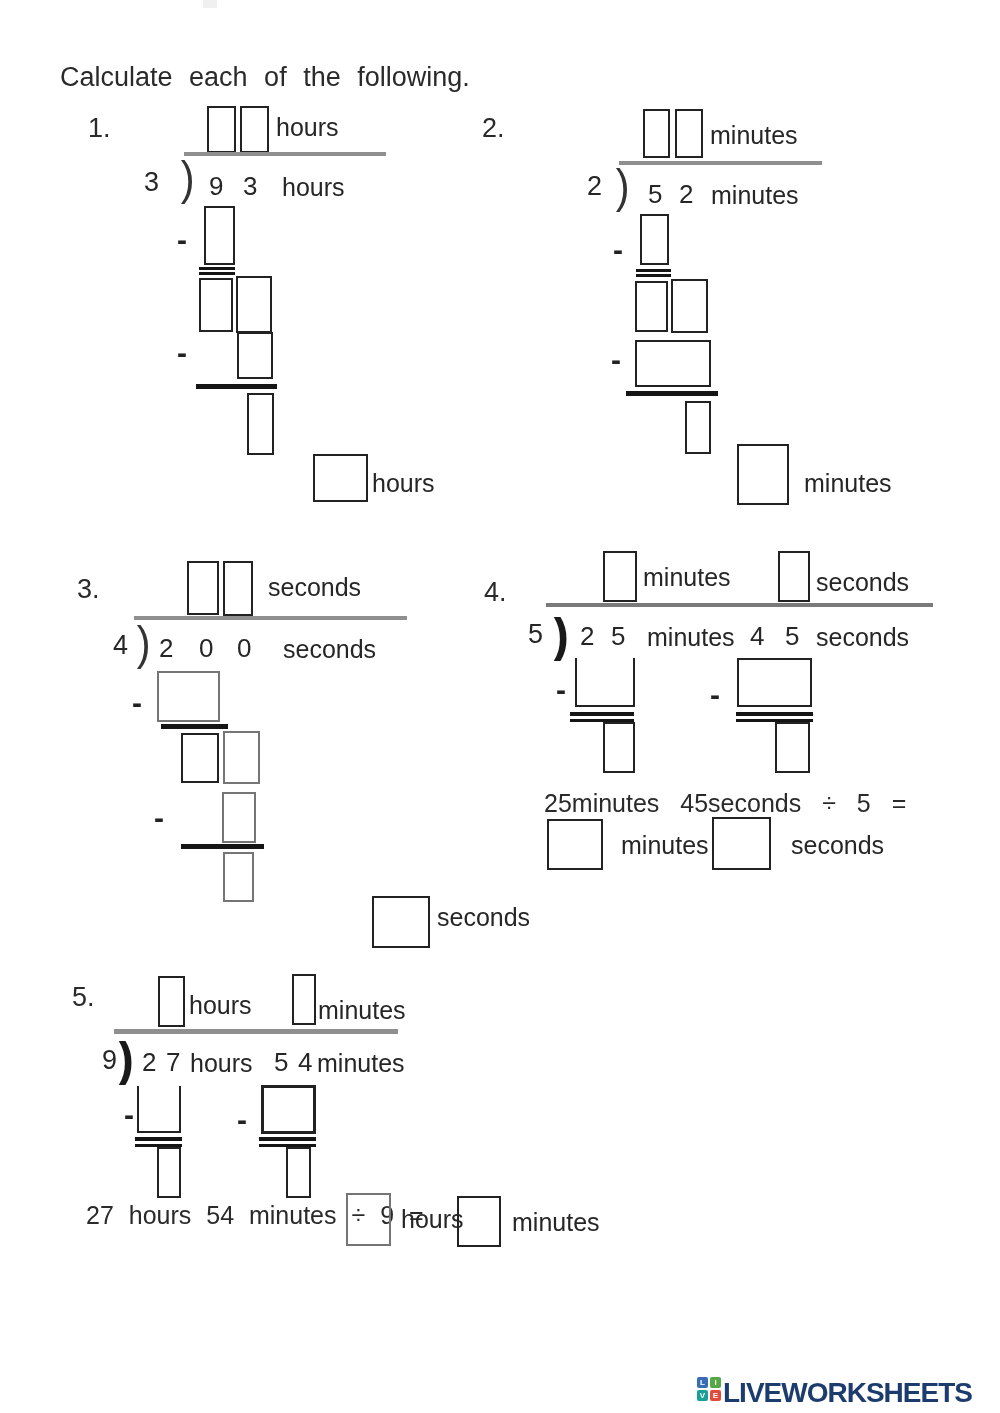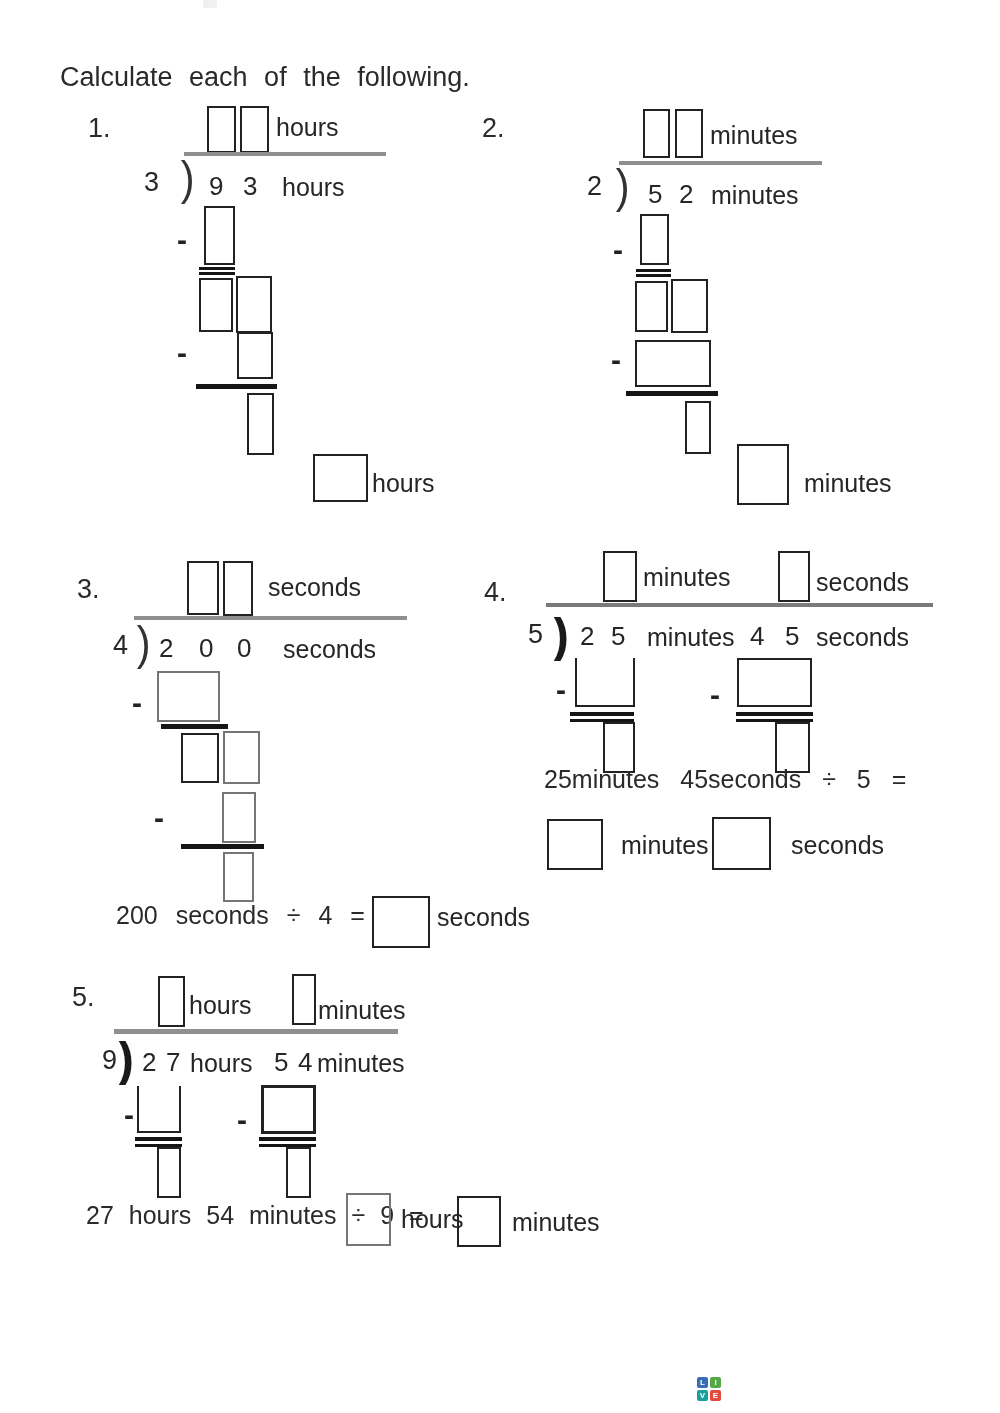--- a/index.html
+++ b/index.html
@@ -102,21 +102,20 @@
     <div class="unit" style="left:283px;top:636px;">seconds</div>
     <div class="minus" style="left:132px;top:695px;">-</div>
     <div class="box gray" style="left:157px;top:671px;width:63px;height:51px;"></div>
     <div class="thick" style="left:161px;top:724px;width:67px;height:5px;"></div>
     <div class="box" style="left:181px;top:733px;width:38px;height:50px;"></div>
     <div class="box gray" style="left:223px;top:731px;width:37px;height:53px;"></div>
     <div class="minus" style="left:154px;top:810px;">-</div>
     <div class="box gray" style="left:222px;top:792px;width:34px;height:51px;"></div>
     <div class="thick" style="left:181px;top:844px;width:83px;height:5px;"></div>
     <div class="box gray" style="left:223px;top:852px;width:31px;height:50px;"></div>
-    <div class="txt" style="left:116px;top:902px;word-spacing:11px;">200 seconds ÷ 4 =</div>
     <div class="box" style="left:372px;top:896px;width:58px;height:52px;"></div>
     <div class="unit" style="left:437px;top:904px;">seconds</div>
   </div>
 
   <div class="section">
     <div class="lbl" style="left:484px;top:578px;">4.</div>
     <div class="box" style="left:603px;top:551px;width:34px;height:51px;"></div>
     <div class="unit" style="left:643px;top:564px;">minutes</div>
     <div class="box" style="left:778px;top:551px;width:32px;height:51px;"></div>
     <div class="unit" style="left:816px;top:569px;">seconds</div>
@@ -132,21 +131,21 @@
     <div class="minus" style="left:556px;top:682px;">-</div>
     <div class="ubox" style="left:575px;top:658px;width:60px;height:49px;"></div>
     <div class="thick" style="left:570px;top:712px;width:64px;height:4px;"></div>
     <div class="thick" style="left:570px;top:719px;width:64px;height:3px;"></div>
     <div class="box" style="left:603px;top:722px;width:32px;height:51px;"></div>
     <div class="minus" style="left:710px;top:687px;">-</div>
     <div class="box" style="left:737px;top:658px;width:75px;height:49px;"></div>
     <div class="thick" style="left:736px;top:712px;width:77px;height:4px;"></div>
     <div class="thick" style="left:736px;top:719px;width:77px;height:3px;"></div>
     <div class="box" style="left:775px;top:722px;width:35px;height:51px;"></div>
-    <div class="txt" style="left:544px;top:766px;word-spacing:14px;">25minutes 45seconds ÷ 5 =</div>
+    <div class="txt" style="left:544px;top:790px;word-spacing:14px;">25minutes 45seconds ÷ 5 =</div>
     <div class="box" style="left:547px;top:819px;width:56px;height:51px;"></div>
     <div class="unit" style="left:621px;top:832px;">minutes</div>
     <div class="box" style="left:712px;top:817px;width:59px;height:53px;"></div>
     <div class="unit" style="left:791px;top:832px;">seconds</div>
   </div>
 
   <div class="section">
     <div class="lbl" style="left:72px;top:983px;">5.</div>
     <div class="box" style="left:158px;top:976px;width:27px;height:51px;"></div>
     <div class="unit" style="left:189px;top:992px;">hours</div>
@@ -178,15 +177,16 @@
     <div class="unit" style="left:512px;top:1209px;">minutes</div>
   </div>
 
   <div class="section">
     <div class="logo-grid" style="left:697px;top:1377px;">
       <div class="logo-sq" style="background-color: rgb(58, 108, 180);">L</div>
       <div class="logo-sq" style="background-color: rgb(86, 167, 70);">I</div>
       <div class="logo-sq" style="background-color: rgb(24, 160, 153);">V</div>
       <div class="logo-sq" style="background-color: rgb(225, 75, 59);">E</div>
     </div>
+    <div class="brand-text" style="left:723px;top:1379px;">LIVEWORKSHEETS</div>
   </div>
 
 </div>
 
 </body></html>

